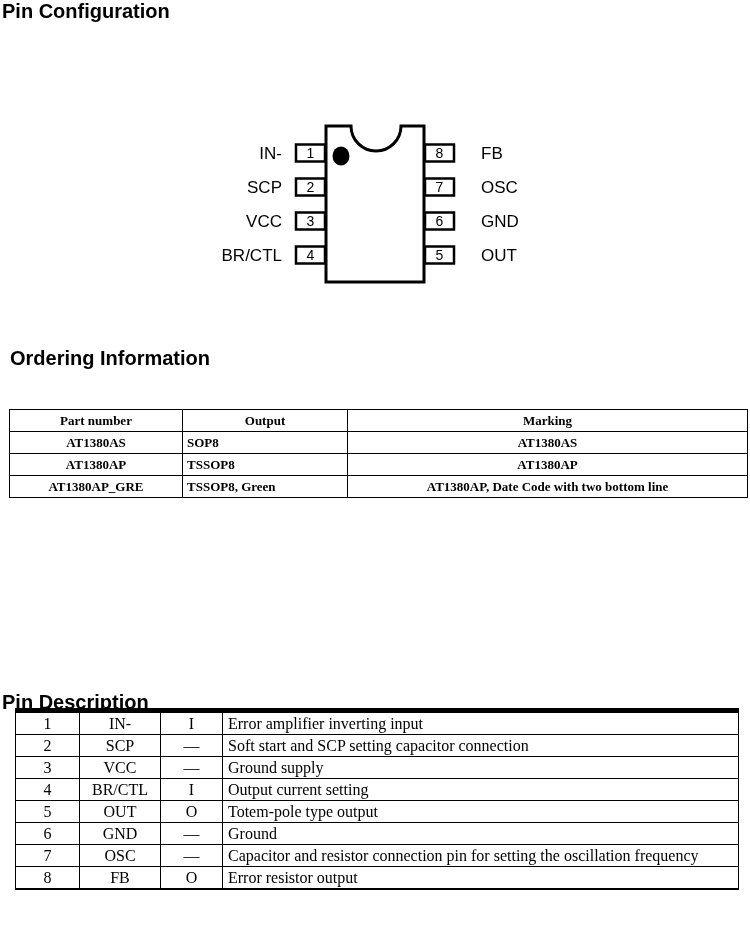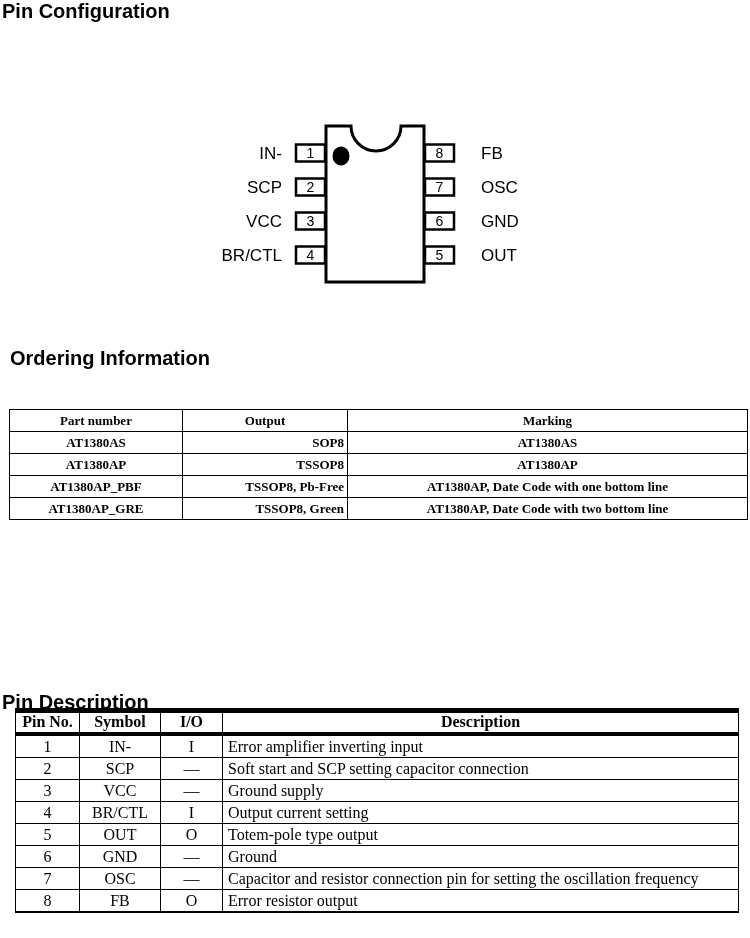--- a/index.html
+++ b/index.html
@@ -41,21 +41,21 @@
   }
   #ordering-table th, #ordering-table td {
     border: 1.5px solid #000;
     height: 22px;
     padding: 0 3px;
     text-align: center;
     vertical-align: middle;
     overflow: hidden;
     white-space: nowrap;
   }
-  #ordering-table td.pkg-cell { text-align: right; padding-left: 4px; }
+  #ordering-table td.pkg-cell { text-align: left; padding-left: 4px; }
   #ordering-table col.c-part { width: 173px; }
   #ordering-table col.c-pkg  { width: 165px; }
   #ordering-table col.c-mark { width: 400px; }
 
   
   #pin-table {
     position: absolute; left: 15px; top: 708px;
     width: 723px;
     font-size: 16px;
     border-top: 5px solid #000;
@@ -146,48 +146,37 @@
       <td>AT1380AS</td>
       <td class="pkg-cell">SOP8</td>
       <td>AT1380AS</td>
     </tr>
     <tr>
       <td>AT1380AP</td>
       <td class="pkg-cell">TSSOP8</td>
       <td>AT1380AP</td>
     </tr>
     <tr>
-      <td>AT1380AP_PBF</td>
-      <td class="pkg-cell">TSSOP8, Pb-Free</td>
-      <td>AT1380AP, Date Code with one bottom line</td>
-    </tr>
-    <tr>
       <td>AT1380AP_GRE</td>
       <td class="pkg-cell">TSSOP8, Green</td>
       <td>AT1380AP, Date Code with two bottom line</td>
     </tr>
   </tbody>
     </table>
 
   <div id="h-pindesc" class="section-heading">Pin Description</div>
 
   <table id="pin-table">
     <colgroup>
       <col class="c-no">
         <col class="c-sym">
         <col class="c-io">
         <col class="c-desc">
     </colgroup>
     <tbody>
-        <tr>
-      <th>Pin No.</th>
-      <th>Symbol</th>
-      <th>I/O</th>
-      <th>Description</th>
-    </tr>
     <tr>
       <td>1</td>
       <td>IN-</td>
       <td>I</td>
       <td class="desc-cell">Error amplifier inverting input</td>
     </tr>
     <tr>
       <td>2</td>
       <td>SCP</td>
       <td>—</td>

